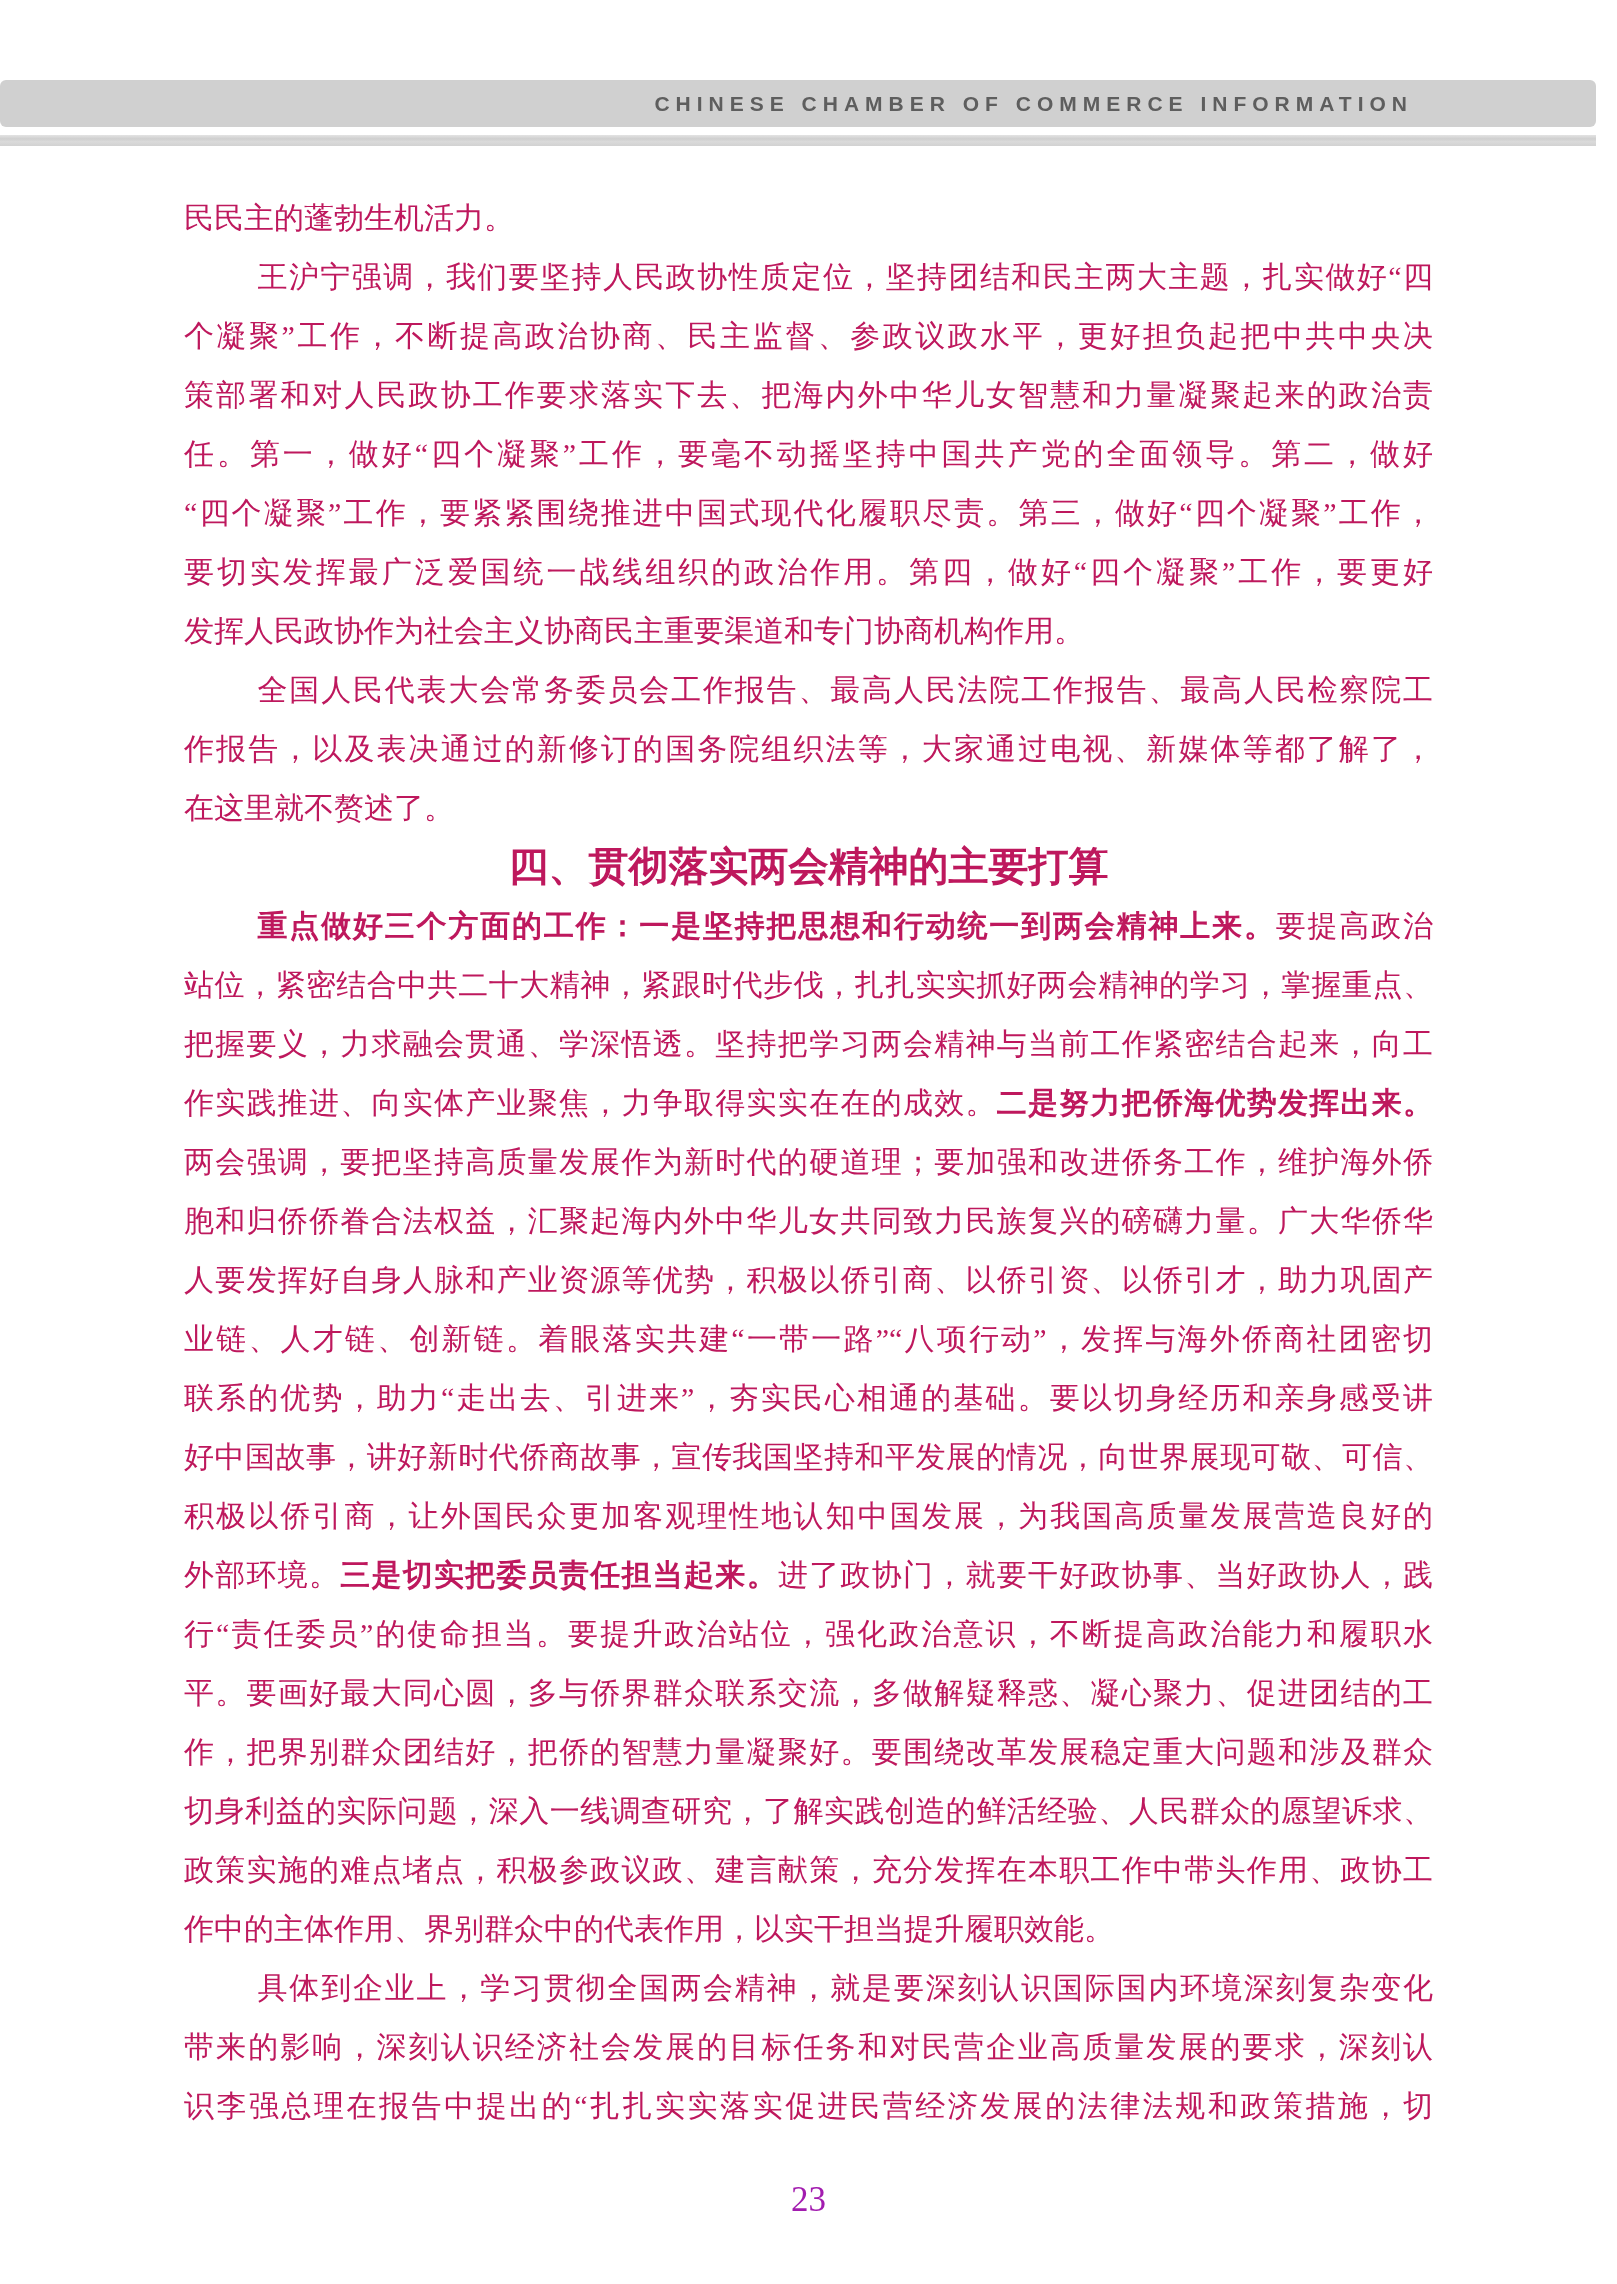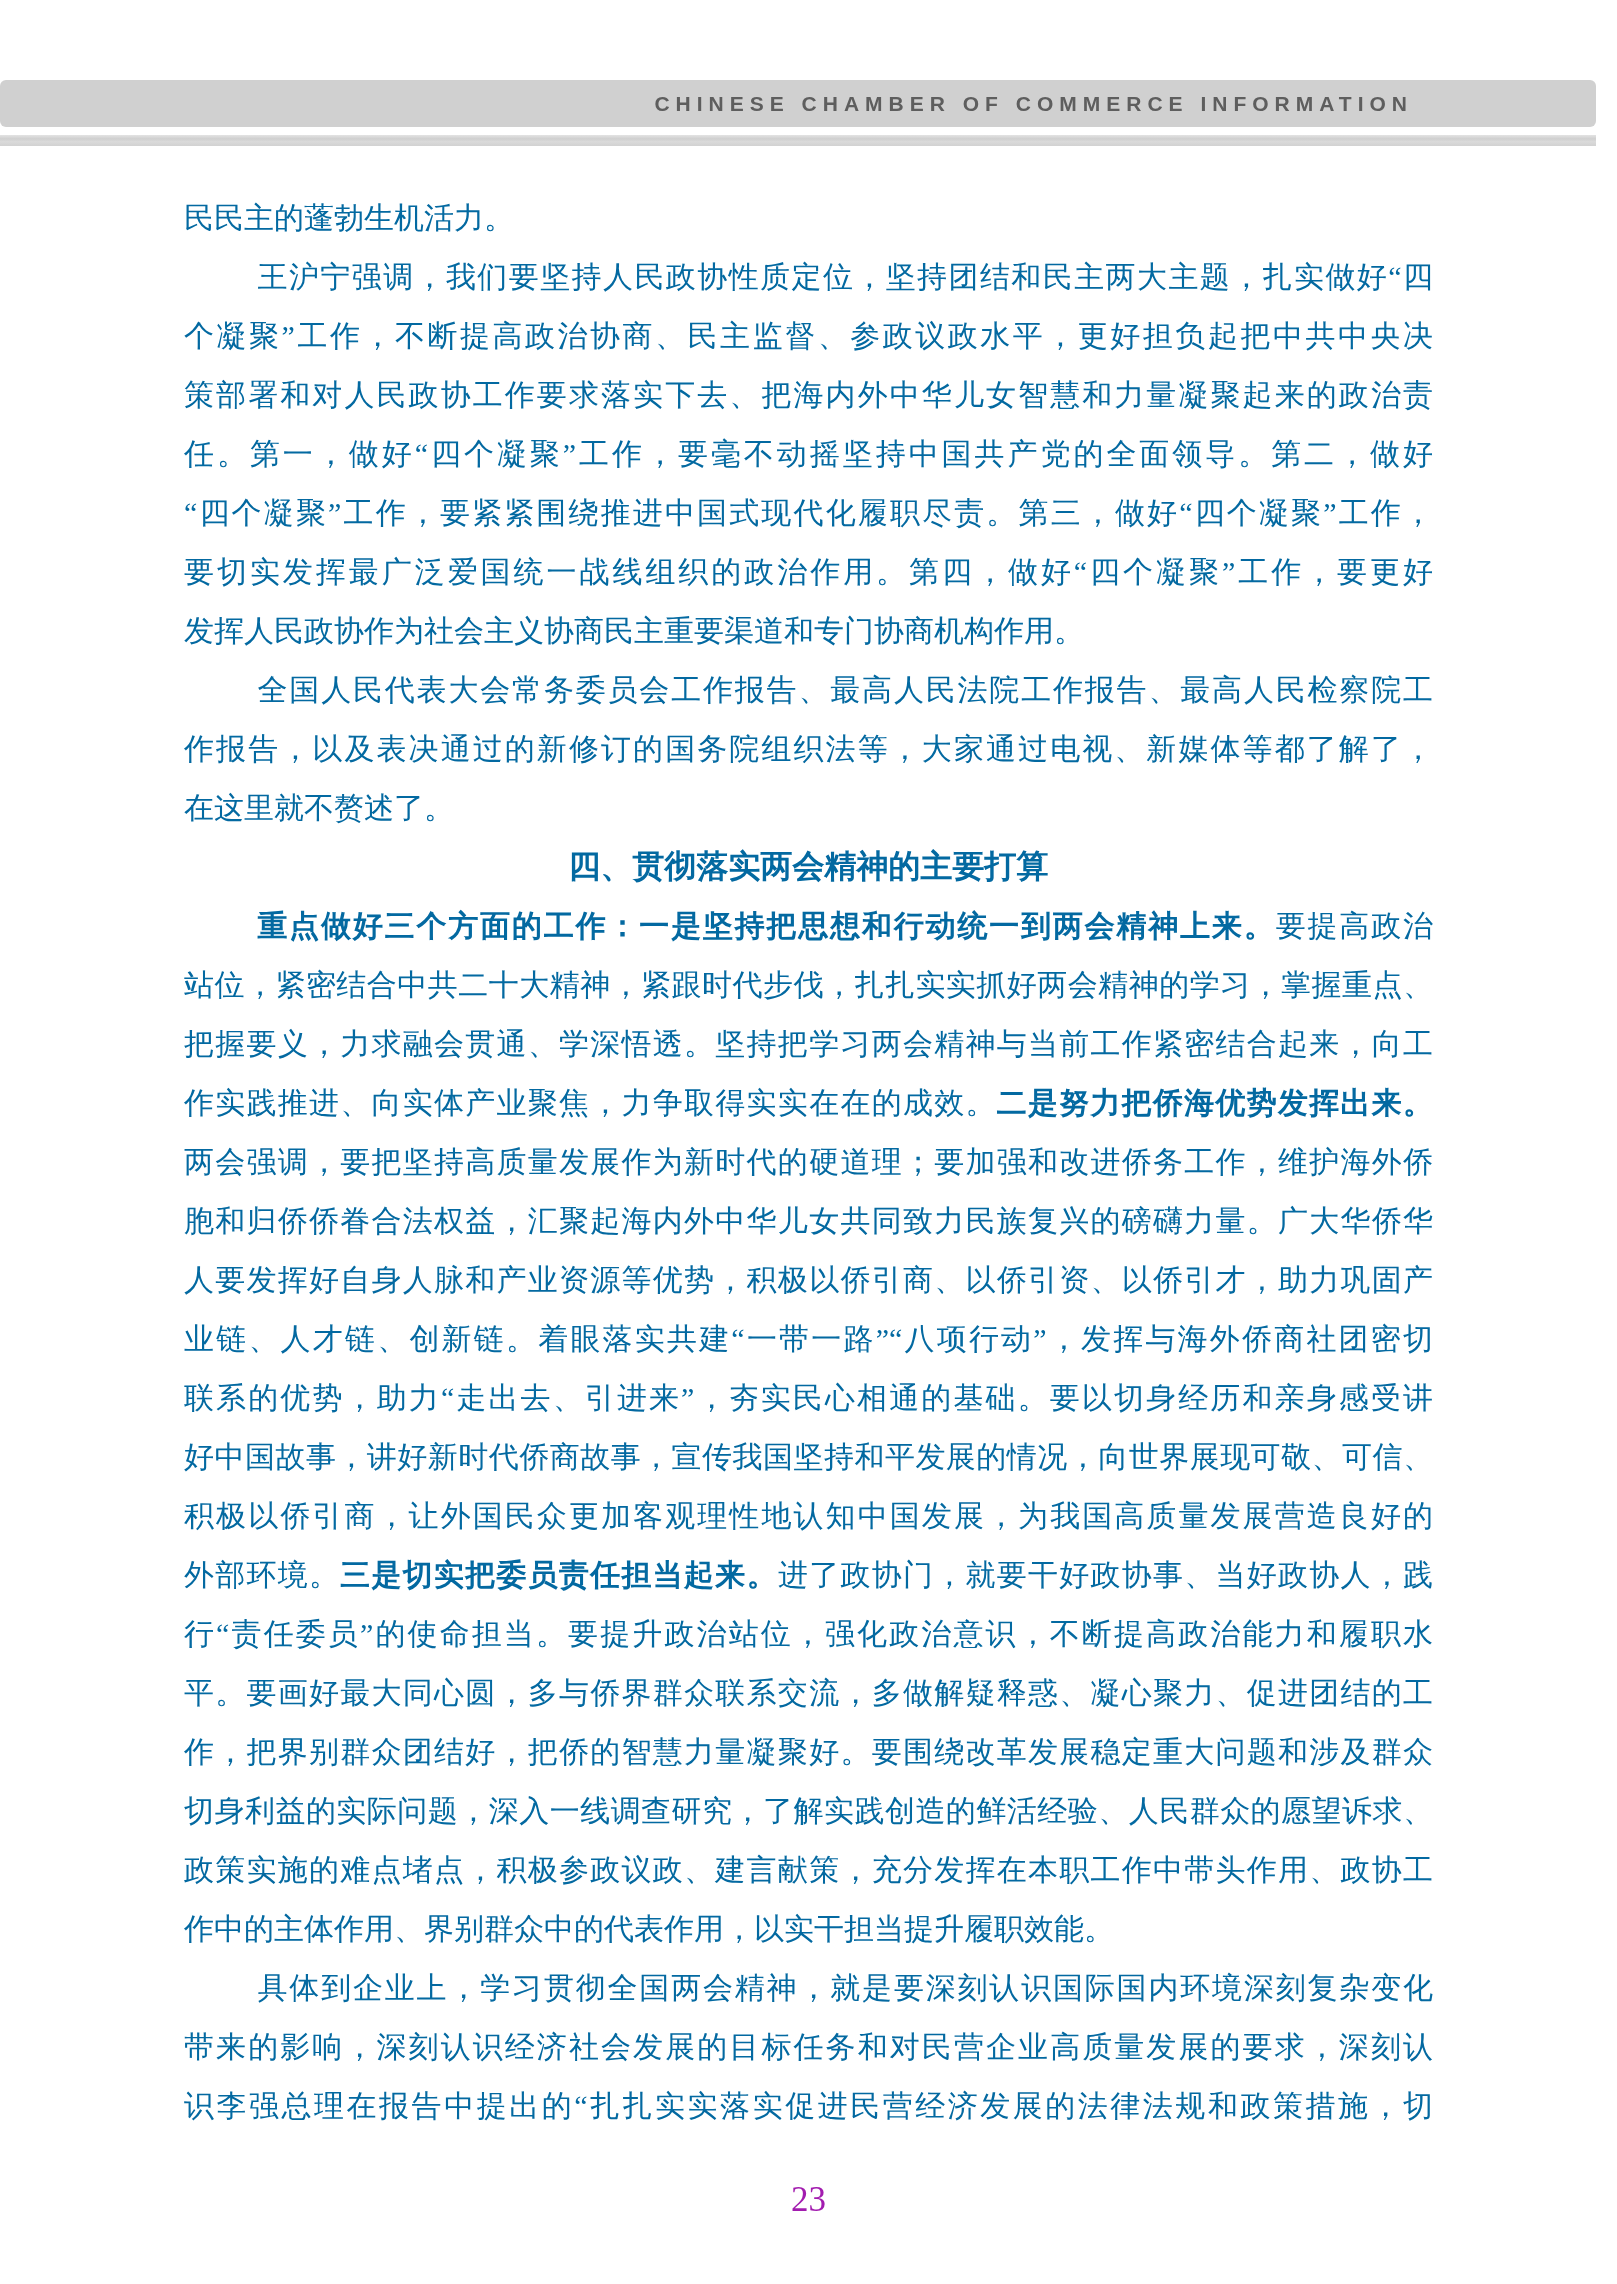--- a/index.html
+++ b/index.html
@@ -26,33 +26,33 @@
   }
   .banner-divider {
     position: absolute; top: 135px; left: 0;
     width: 1596px; height: 10.5px;
     background: linear-gradient(180deg, #e3e3e3 0%, #cfcfcf 35%, #dadada 60%, #d2d2d2 100%);
   }
 
   
   .doc-body {
     position: absolute; left: 184px; top: 188px; width: 1249px;
-    font-size: 30px; line-height: 59px; color: #0369a1;
+    font-size: 30px; line-height: 59px; color: #be185d;
   }
   .line {
     height: 59px;
     text-align: justify;
     text-align-last: justify;
     overflow: hidden;
   }
   .line.last { text-align-last: left; }
   .line.indent { text-indent: 2.45em; }
   .line.heading {
     text-align: right; text-align-last: center;
-    font-weight: 700; font-size: 32px; text-indent: 0;
+    font-weight: 700; font-size: 40px; text-indent: 0;
   }
   .b { font-weight: 700; }
 
   
   .page-number {
     position: absolute; left: 0; top: 2180px; width: 1617px;
     text-align: center;
     font-family: "Liberation Serif", "DejaVu Serif", serif;
     font-size: 35px; color: #a21caf;
   }

